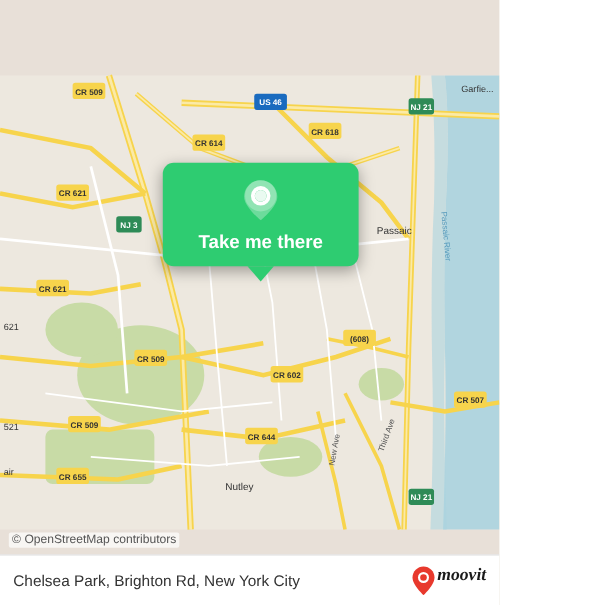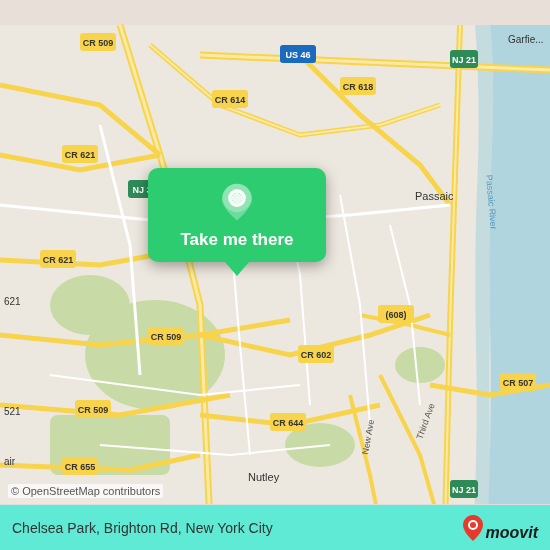--- a/index.html
+++ b/index.html
@@ -5,21 +5,21 @@
     * { margin: 0; padding: 0; box-sizing: border-box; }
     body {
       width: 550px;
       height: 550px;
       overflow: hidden;
       font-family: Arial, sans-serif;
       position: relative;
     }
 
     #map-container {
-      width: 550px;
+      width: 454px;
       height: 550px;
       position: relative;
       background-color: #e8e0d8;
       overflow: hidden;
     }
 
     
     #map-svg {
       position: absolute;
       top: 0; left: 0;
@@ -33,21 +33,20 @@
       left: 148px;
       width: 178px;
       background: #2ecc71;
       border-radius: 10px;
       display: flex;
       flex-direction: column;
       align-items: center;
       padding: 14px 16px 12px;
       box-shadow: 0 4px 14px rgba(0,0,0,0.35);
       cursor: pointer;
-      margin-top: 20px;
     }
 
     #tooltip-card::after {
       content: '';
       position: absolute;
       bottom: -14px;
       left: 50%;
       transform: translateX(-50%);
       border-left: 12px solid transparent;
       border-right: 12px solid transparent;
@@ -65,39 +64,40 @@
       font-size: 17px;
       font-weight: 600;
       white-space: nowrap;
     }
 
     
     #bottom-bar {
       position: absolute;
       bottom: 0; left: 0;
       width: 100%;
-      background: #5eead4;
+      background: #ffffff;
       padding: 8px 12px 8px 12px;
       display: flex;
       align-items: center;
       justify-content: space-between;
       border-top: 1px solid #ddd;
       min-height: 46px;
     }
 
     #location-label {
       font-size: 14px;
       color: #333;
       font-weight: 500;
     }
 
     #moovit-logo {
       display: flex;
-      align-items: flex-end;
+      align-items: flex-start;
       gap: 2px;
+      font-family: Liberation Serif, serif;
     }
 
     #moovit-pin {
       width: 22px;
       height: 28px;
     }
 
     #moovit-text {
       font-size: 16px;
       font-weight: 700;

